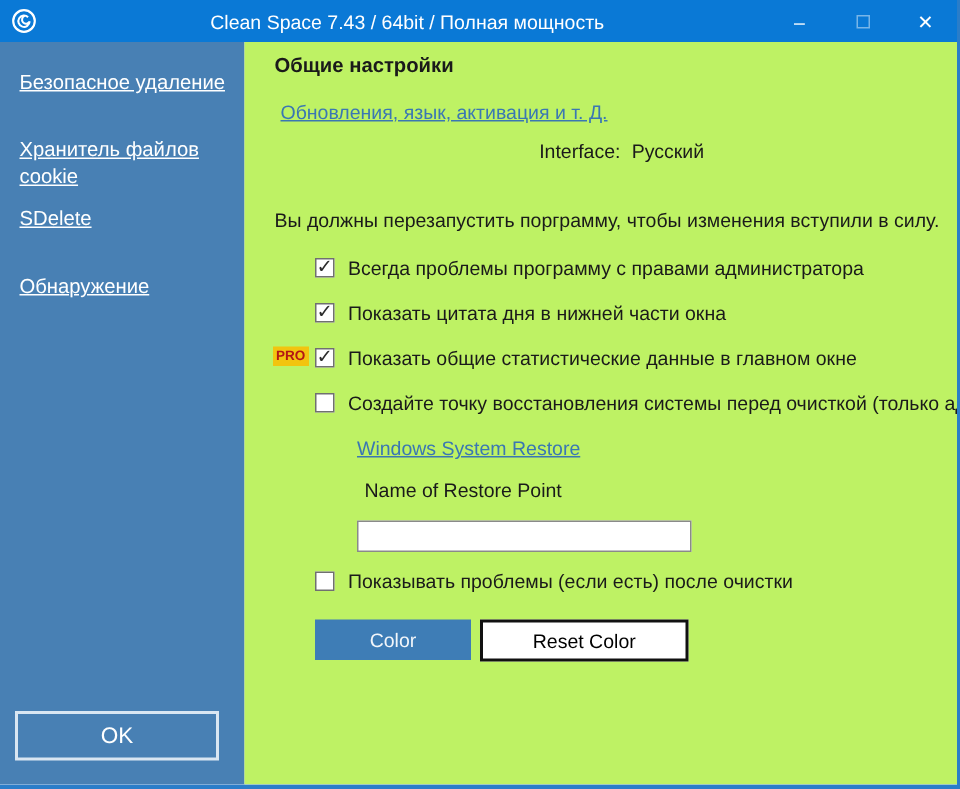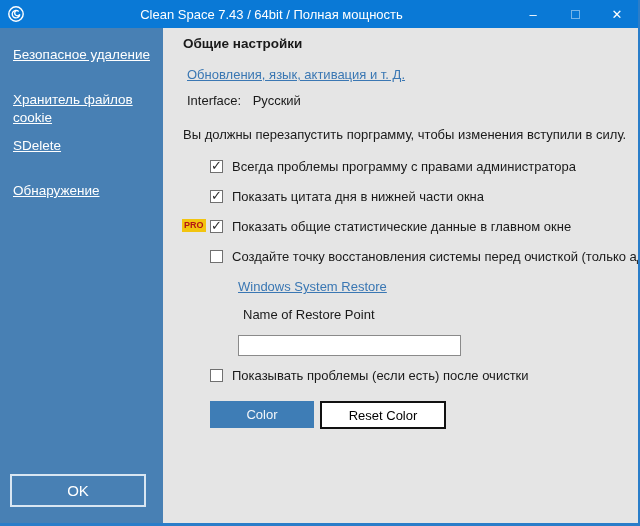--- a/index.html
+++ b/index.html
@@ -26,25 +26,25 @@
   .sidebar { width: 163px; flex: 0 0 163px; background: #4880b4; position: relative; padding: 18px 8px 0 13px; }
   .nav-link { display: block; color: #ffffff; text-decoration: underline; font-size: 13.5px;
               line-height: 18px; margin-bottom: 27px; cursor: pointer; }
   .nav-link.tight { margin-bottom: 10px; }
   .ok-button { position: absolute; left: 10px; bottom: 16px; width: 136px; height: 33px;
                border: 2px solid #d9e6f2; background: transparent; color: #fff; font-size: 15px;
                display: flex; align-items: center; justify-content: center; cursor: pointer;
                font-family: "Liberation Sans", sans-serif; }
 
   
-  .main { flex: 1 1 auto; background: #e5e5e5; padding: 8px 0 0 20px; position: relative; overflow: hidden; }
+  .main { flex: 1 1 auto; background: #bef264; padding: 8px 0 0 20px; position: relative; overflow: hidden; }
   .heading { font-weight: bold; font-size: 13.5px; margin-bottom: 16px; }
   a.content-link { color: #3a77b3; text-decoration: underline; cursor: pointer; }
   .updates-link { display: inline-block; margin-left: 4px; margin-bottom: 11px; }
-  .interface-row { margin-left: 4px; margin-bottom: 19px; }
+  .interface-row { margin-left: 4px; margin-bottom: 31px; text-align: center; }
   .interface-row .if-label { display: inline-block; min-width: 62px; }
   .restart-notice { margin-bottom: 17px; white-space: nowrap; }
 
   .cb-row { display: flex; align-items: center; margin-left: 27px; margin-bottom: 15px;
             position: relative; white-space: nowrap; }
   .checkbox { width: 13px; height: 13px; border: 1px solid #707070; background: #fff; margin-right: 9px;
               flex: 0 0 13px; position: relative; cursor: pointer; }
   .checkbox .check { position: absolute; left: 0px; top: -3px; font-size: 13px; color: #2b2b2b; }
   .pro-badge { position: absolute; left: -28px; top: 0px; background: #f2c40f; color: #b31515;
                font-size: 9px; font-weight: bold; padding: 1px 2px; line-height: 11px; }
@@ -52,21 +52,21 @@
   .restore-block { margin-left: 55px; }
   .wsr-link { display: inline-block; margin-bottom: 13px; }
   .restore-name-label { margin-left: 5px; margin-bottom: 13px; }
   .restore-input { display: block; width: 223px; height: 21px; border: 1px solid #8a8a8a; background: #fff;
                    margin-left: 0px; margin-bottom: 12px; font-family: "Liberation Sans", sans-serif;
                    font-size: 13px; padding: 0 4px; }
 
   .buttons-row { display: flex; margin-left: 27px; margin-top: 18px; }
   .btn-color { width: 104px; height: 27px; background: #3e7db6; color: #f2f6fa; border: none;
                font-size: 13px; cursor: pointer; font-family: "Liberation Sans", sans-serif; }
-  .btn-reset { width: 126px; height: 28px; background: #fff; color: #000; border: 2px solid #111;
+  .btn-reset { width: 139px; height: 28px; background: #fff; color: #000; border: 2px solid #111;
                font-size: 13px; margin-left: 6px; cursor: pointer; font-family: "Liberation Sans", sans-serif; }
 </style>
 </head>
 <body>
 
 <div class="window">
 
   <div class="titlebar">
     <svg class="logo" viewBox="0 0 20 20">
       <circle cx="10" cy="10" r="8" fill="none" stroke="#ffffff" stroke-width="1.6"></circle>

